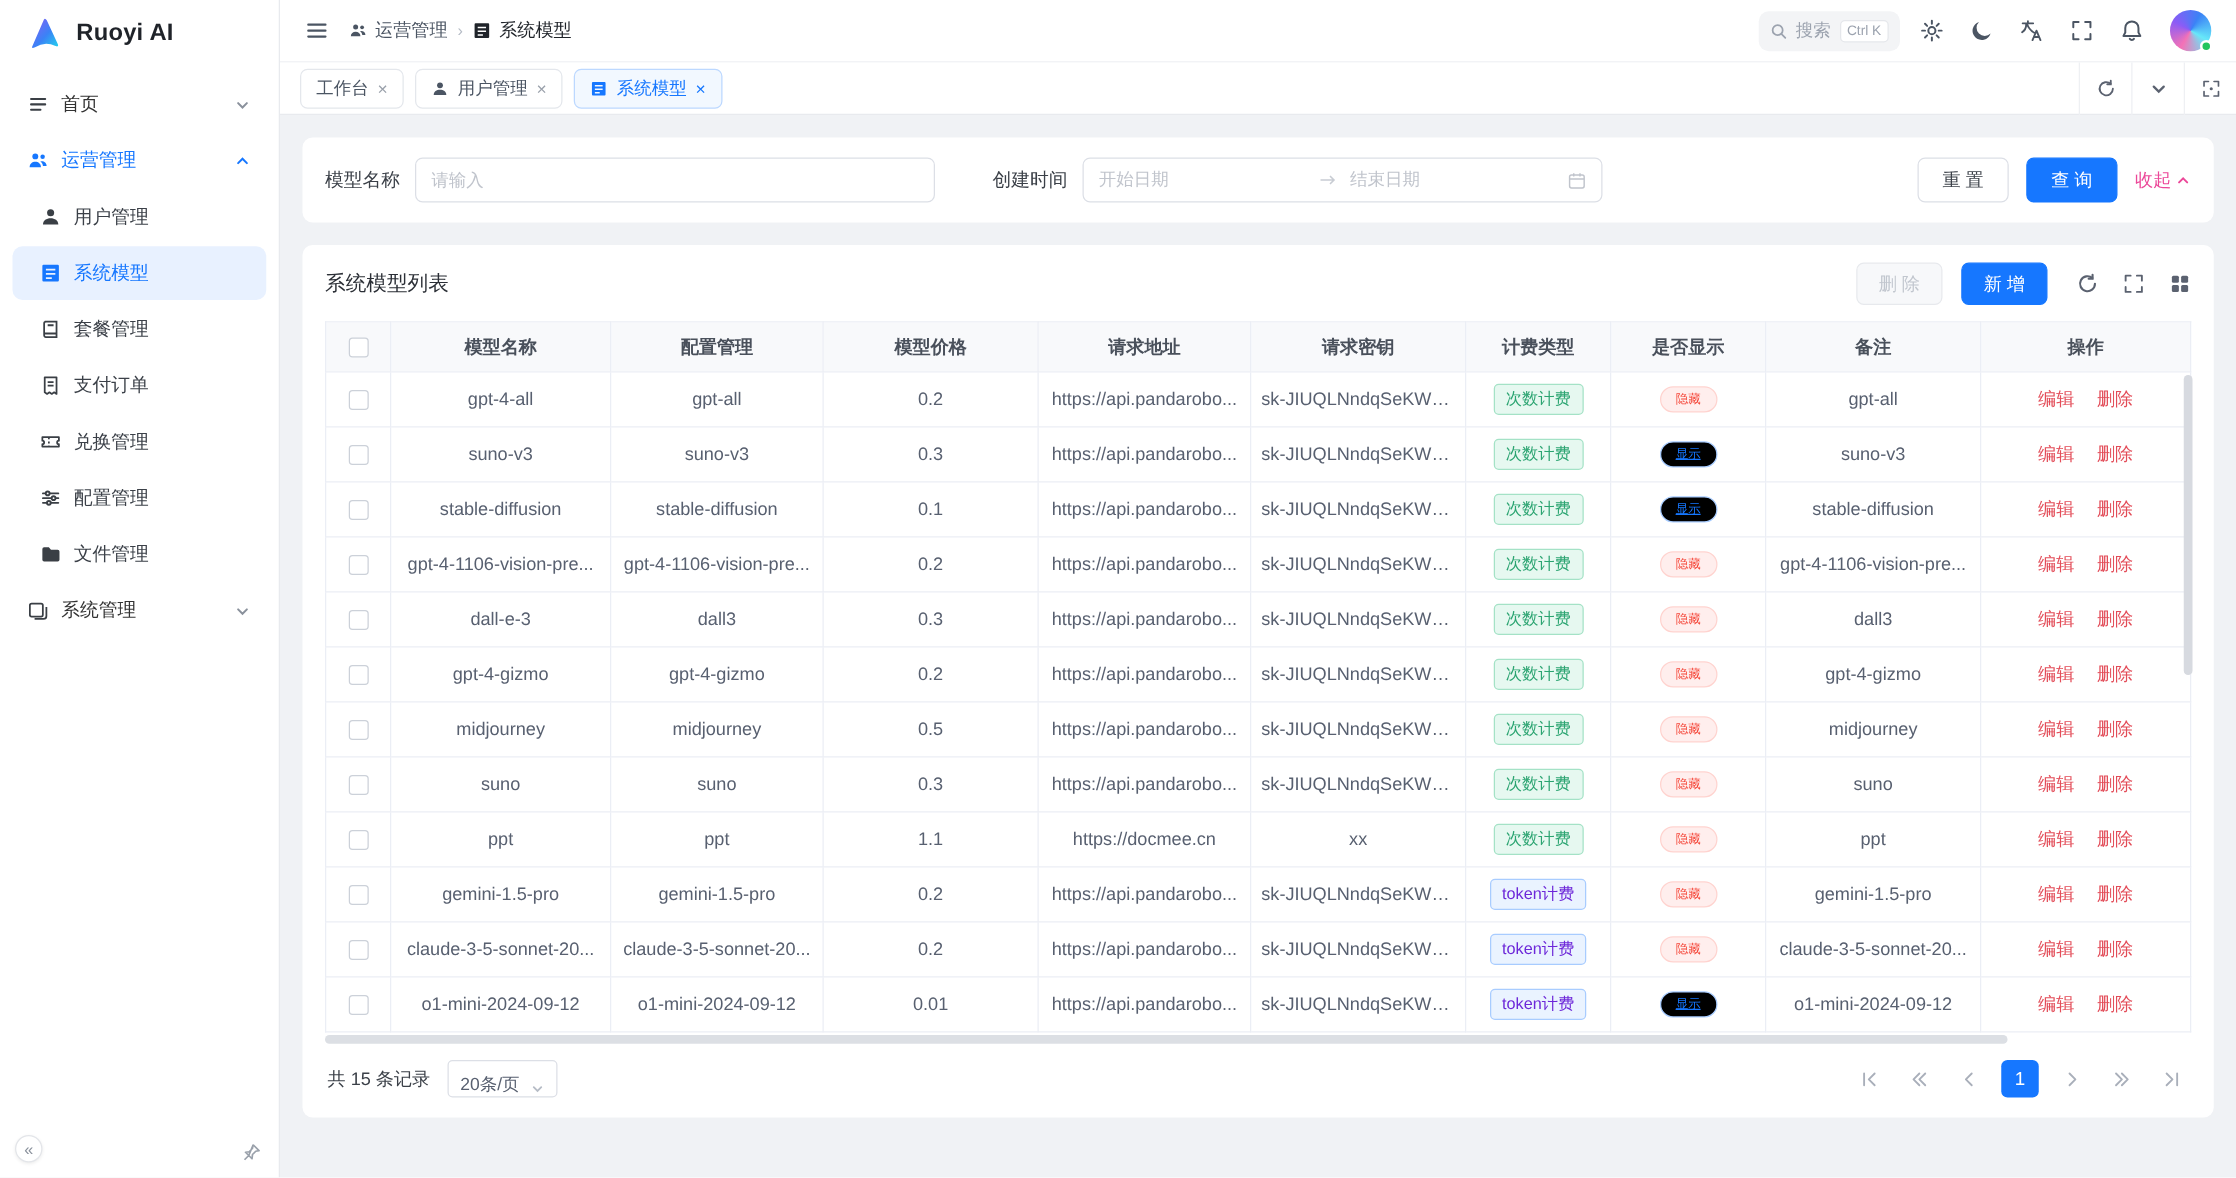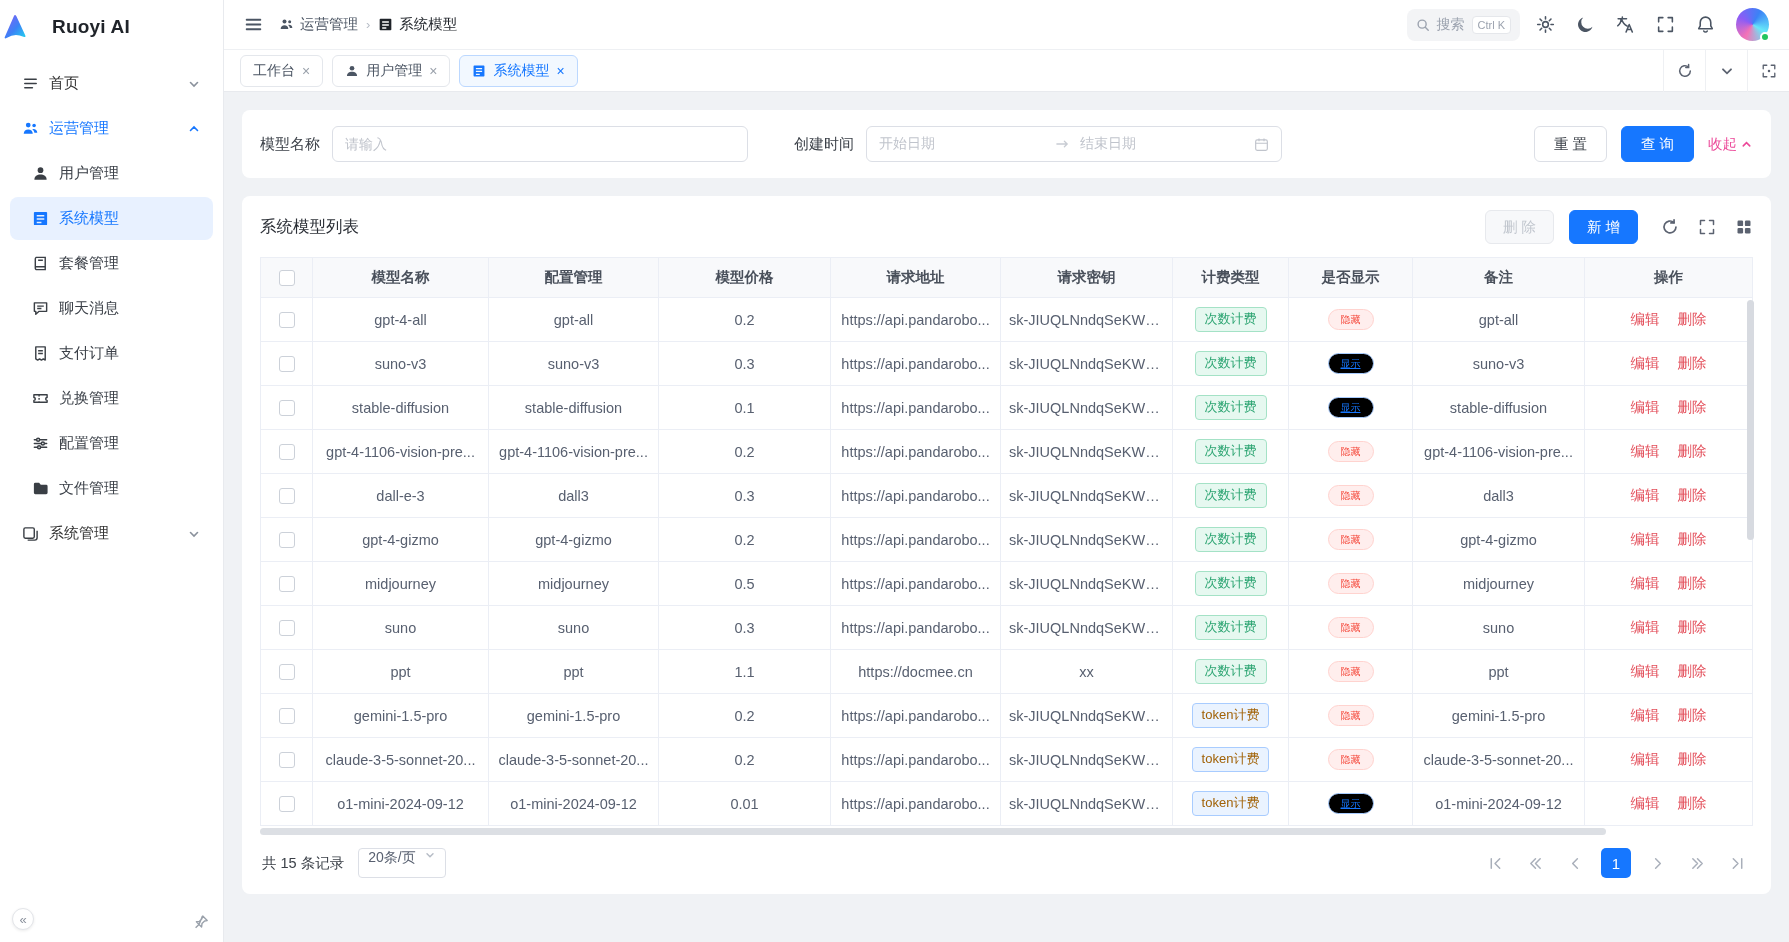--- a/index.html
+++ b/index.html
@@ -2,21 +2,21 @@
 <html><head>
 <meta charset="utf-8">
 <style>
   * { box-sizing: border-box; margin: 0; padding: 0; }
   html,body { width:1789px; height:942px; overflow:hidden; }
   body { font-family: "Liberation Sans","DejaVu Sans",sans-serif; font-size:14px; color:#303133; background:#f0f2f5; }
   .page { display:flex; width:1789px; height:942px; }
 
   
   .sidebar { width:224px; min-width:224px; background:#fff; border-right:1px solid #e8eaee; position:relative; display:flex; flex-direction:column; }
-  .logo { height:54px; display:flex; align-items:center; gap:22px; padding:0 0; }
+  .logo { height:54px; display:flex; align-items:center; gap:10px; padding:0 21px; }
   .logo-mark { width:30px; height:30px; }
   .logo-text { font-size:19px; font-weight:700; color:#1f2329; letter-spacing:.2px; }
   .menu { padding:8px 10px; flex:1; overflow:hidden; }
   .menu-item { height:43px; display:flex; align-items:center; gap:10px; padding:0 12px; border-radius:8px; font-size:15px; color:#333; cursor:pointer; margin-bottom:2px; }
   .menu-item .mi-icon { width:17px; height:17px; flex:none; color:#3a3f45; }
   .menu-item .chev { margin-left:auto; width:14px; height:14px; color:#8a919c; }
   .menu-item.parent-active { color:#1677ff; }
   .menu-item.parent-active .mi-icon, .menu-item.parent-active .chev { color:#1677ff; }
   .submenu .menu-item { padding-left:22px; color:#3b4048; }
   .submenu .menu-item.active { background:#e8f1ff; color:#1677ff; }
@@ -85,34 +85,34 @@
   .tool-icons .icon-btn svg { width:18px; height:18px; }
 
   .table-wrap { position:relative; padding-bottom:10px; }
   table { width:100%; border-collapse:collapse; table-layout:fixed; }
   th, td { border:1px solid #ebeef5; text-align:center; overflow:hidden; white-space:nowrap; text-overflow:ellipsis; }
   thead th { background:#f8f9fb; height:40px; font-size:14.5px; font-weight:700; color:#49505b; padding:0 8px; }
   tbody td { height:44px; font-size:14.5px; color:#586070; padding:0 8px; background:#fff; }
   .checkbox { display:inline-block; width:16px; height:16px; border:1.5px solid #ccd1d9; border-radius:3px; background:#fff; vertical-align:middle; cursor:pointer; }
   .tag { display:inline-block; font-size:13px; padding:3px 9px; border-radius:4px; border:1px solid transparent; line-height:1.3; }
   .tag-green { color:#2ba471; background:#e6f8f0; border-color:#a4e2c6; }
-  .tag-blue { color:#a16207; background:#eaf3ff; border-color:#a8ccff; }
+  .tag-blue { color:#6d28d9; background:#eaf3ff; border-color:#a8ccff; }
   .pill { display:inline-block; font-size:10px; padding:3px 12px; border-radius:11px; border:1px solid transparent; line-height:1.3; }
   .pill-red { color:#f5483b; background:#ffeeed; border-color:#ffd3cf; }
   .pill-blue { color:#1677ff; background:#000000; border-color:#a8ccff;text-decoration:underline; }
   td.ops a { color:#e34d59; text-decoration:none; cursor:pointer; margin:0 7px; font-size:14.5px; }
 
   .vscroll { position:absolute; top:41px; right:-2px; bottom:12px; width:8px; }
   .vthumb { width:7px; height:240px; margin-top:2px; background:#d7dae0; border-radius:4px; }
   .hscroll { position:absolute; left:0; right:14px; bottom:0; height:8px; }
   .hthumb { height:7px; width:91%; background:#dcdfe4; border-radius:4px; }
 
   .card-foot { display:flex; align-items:center; padding:12px 2px 6px; }
   .total-text { font-size:14.5px; color:#3b4048; }
-  .page-size { margin-left:14px; height:30px; border:1px solid #dcdfe6; border-radius:4px; display:flex; align-items:flex-start; gap:8px; padding:0 9px; font-size:14px; color:#586070; cursor:pointer; background:#fff; }
+  .page-size { margin-left:14px; height:30px; border:1px solid #dcdfe6; border-radius:4px; display:flex; align-items:flex-end; gap:8px; padding:0 9px; font-size:14px; color:#586070; cursor:pointer; background:#fff; }
   .page-size svg { width:12px; height:12px; color:#b6bcc6; }
   .pager { margin-left:auto; display:flex; align-items:center; gap:12px; }
   .pg-btn { width:28px; height:28px; display:flex; align-items:center; justify-content:center; color:#a9afba; cursor:pointer; background:none; border:none; padding:0; }
   .pg-btn svg { width:15px; height:15px; }
   .pg-current { width:30px; height:30px; border-radius:5px; background:#1677ff; color:#fff; display:flex; align-items:center; justify-content:center; font-size:15px; cursor:pointer; }
 </style>
 </head>
 <body>
 
 <div class="page">
@@ -169,27 +169,20 @@
               <path d="M3 2h12a1 1 0 0 1 1 1v12a1 1 0 0 1-1 1H3a1 1 0 0 1-1-1V3a1 1 0 0 1 1-1zm2 3.2v1.6h8V5.2zm0 3.6v1.6h8V8.8zm0 3.6v1.6h5v-1.6z" fill-rule="evenodd"></path>
             </svg>
           <span>系统模型</span>
         </div>
         <div class="menu-item">
           <svg class="mi-icon" viewBox="0 0 18 18" fill="none" stroke="currentColor" stroke-width="1.5">
               <path d="M4 2.5h10v13H5a1.5 1.5 0 0 1-1.5-1.5V4a1.5 1.5 0 0 1 1.5-1.5z"></path>
               <path d="M3.5 12.5H14M6.5 5.5h5"></path>
             </svg>
           <span>套餐管理</span>
-        </div>
-        <div class="menu-item">
-          <svg class="mi-icon" viewBox="0 0 18 18" fill="none" stroke="currentColor" stroke-width="1.5" stroke-linejoin="round">
-              <path d="M2.5 3h13v9h-8l-3.5 3v-3h-1.5z"></path>
-              <path d="M5.5 6.5h7M5.5 9h4.5"></path>
-            </svg>
-          <span>聊天消息</span>
         </div>
         <div class="menu-item">
           <svg class="mi-icon" viewBox="0 0 18 18" fill="none" stroke="currentColor" stroke-width="1.5">
               <path d="M4 2h10v14l-2-1.3L10 16l-2-1.3L6 16l-2-1.3z" stroke-linejoin="round"></path>
               <path d="M6.5 6h5M6.5 9h5"></path>
             </svg>
           <span>支付订单</span>
         </div>
         <div class="menu-item">
           <svg class="mi-icon" viewBox="0 0 18 18" fill="none" stroke="currentColor" stroke-width="1.5">

